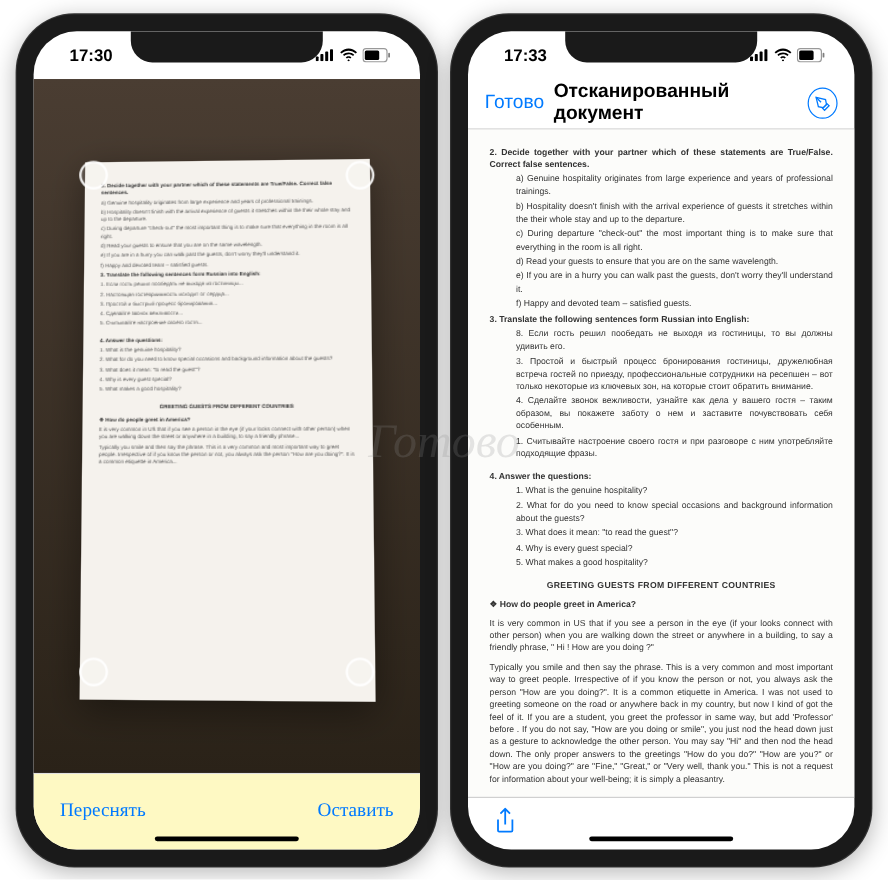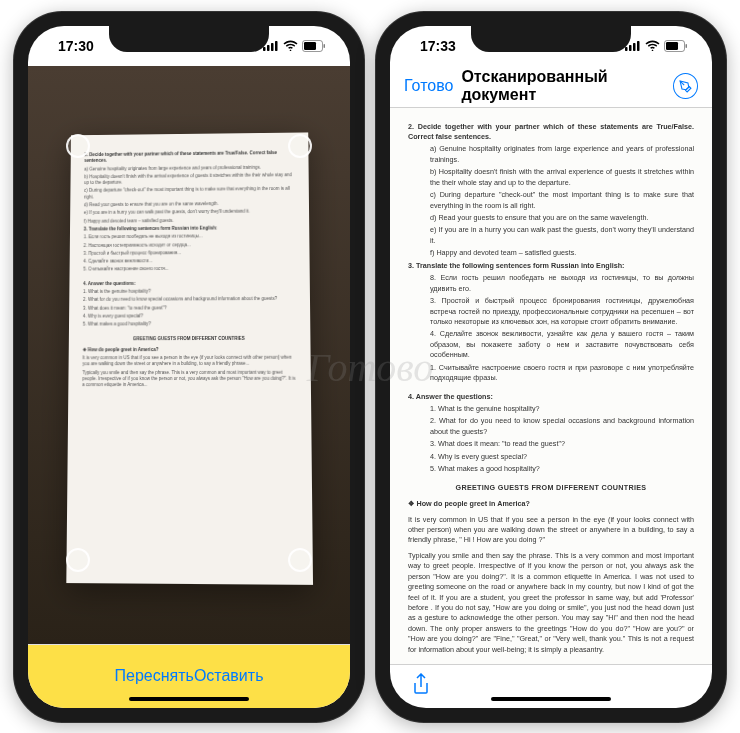--- a/index.html
+++ b/index.html
@@ -98,26 +98,27 @@
       border: 2px solid rgba(255,255,255,0.9);
       border-radius: 50%;
       background: rgba(255,255,255,0.15);
     }
     .cc-tl { top: 68px; left: 38px; }
     .cc-tr { top: 68px; right: 38px; }
     .cc-bl { bottom: 72px; left: 38px; }
     .cc-br { bottom: 72px; right: 38px; }
     .bottom-bar1 {
       height: 64px;
-      background: #fde047;
-      display: flex;
-      justify-content: center;
+      background: #fef9c3;
+      display: flex;
+      justify-content: space-between;
       align-items: center;
       padding: 0 22px;
       border-top: 0.5px solid #e0e0e0;
+      font-family: Liberation Serif, serif;
     }
     .bottom-btn {
       color: #007aff;
       font-size: 16px;
       font-weight: 400;
     }
     .home-indicator {
       position: absolute;
       bottom: 7px;
       left: 50%;

